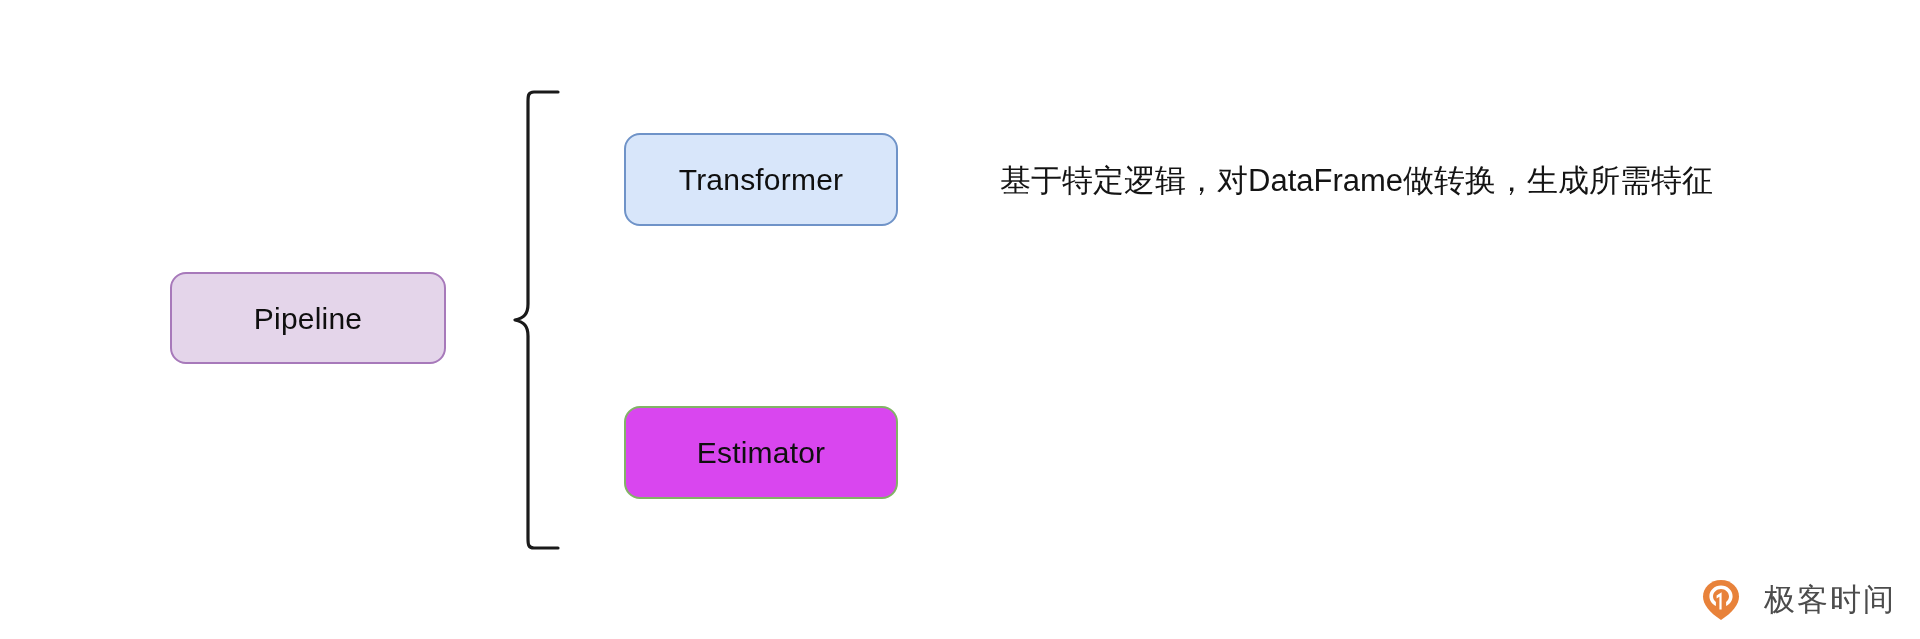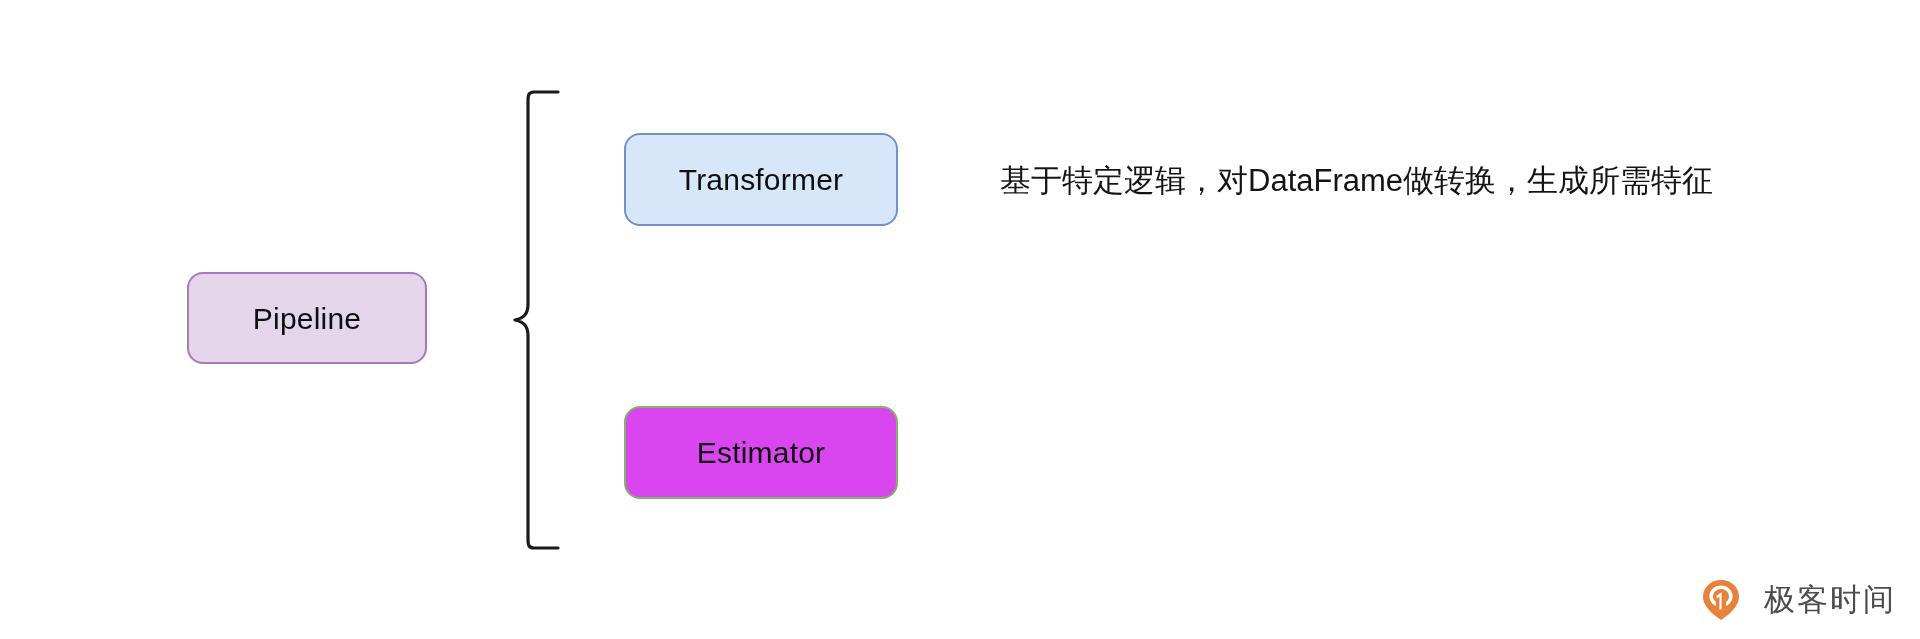--- a/index.html
+++ b/index.html
@@ -31,23 +31,23 @@
     text-align: center;
   }
   .node-label {
     font-size: 30px;
     color: #0f0f0f;
     line-height: 1.1;
     letter-spacing: 0.2px;
     white-space: nowrap;
   }
   #node-pipeline {
-    left: 187px;
+    left: 170px;
     top: 272px;
-    width: 240px;
+    width: 276px;
     height: 92px;
     background: #e4d5ea;
     border-color: #a779ba;
   }
   #node-transformer {
     left: 624px;
     top: 133px;
     width: 274px;
     height: 93px;
     background: #d8e6fa;

